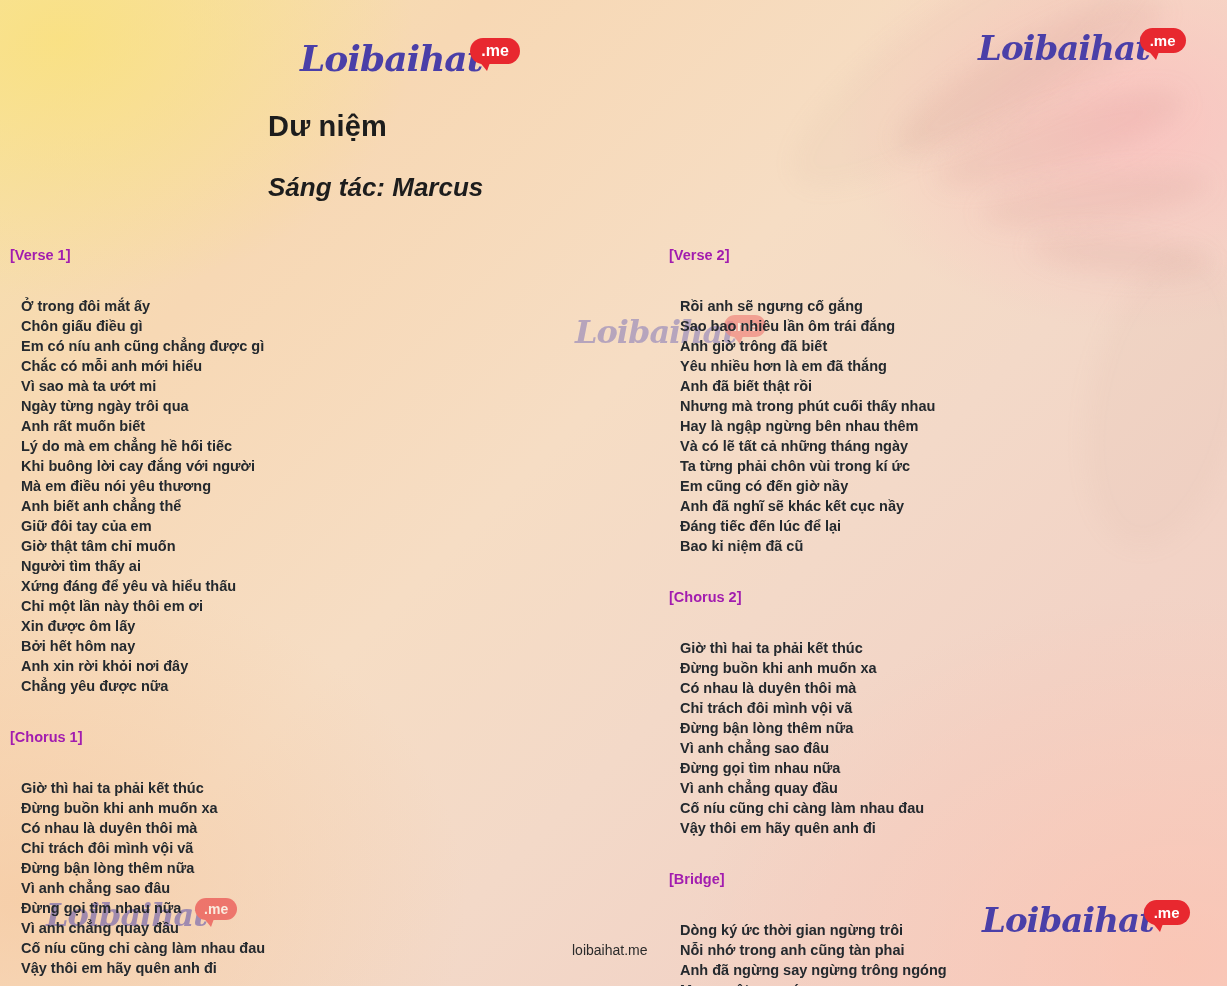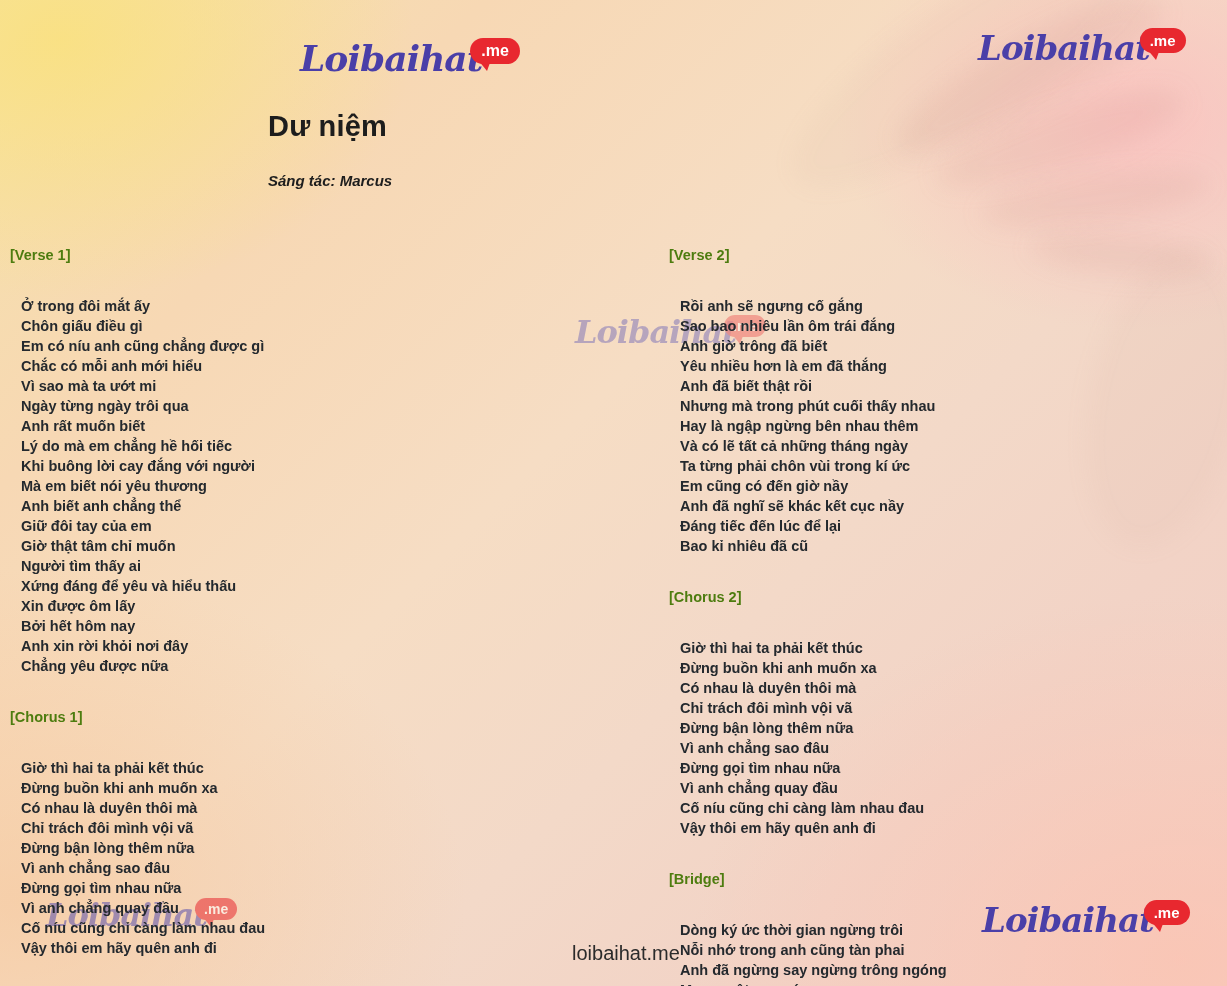--- a/index.html
+++ b/index.html
@@ -105,60 +105,60 @@
     left: 268px;
     font-size: 29px;
     font-weight: bold;
     color: #1d1d1d;
     letter-spacing: 0.2px;
   }
   .song-author {
     position: absolute;
     top: 172px;
     left: 268px;
-    font-size: 15px;
+    font-size: 26px;
     font-weight: bold;
     font-style: italic;
     color: #1d1d1d;
   }
 
   
   .col {
     position: absolute;
     top: 245px;
     font-size: 14.5px;
     font-weight: bold;
     color: #24292e;
     line-height: 20px;
   }
   .col-left  { left: 10px;  width: 600px; }
   .col-right { left: 669px; width: 545px; }
 
   .section-head {
     font-weight: bold;
-    color: #4d7c0f;
+    color: #a21caf;
     font-size: 14.5px;
     margin: 0;
     padding: 0;
   }
   .lyric-block {
     margin: 11px;
     padding: 0;
   }
   .lyric-line {
     white-space: pre;
   }
   .spacer { height: 20px; }
 
   
   .bottom-url {
     position: absolute;
     top: 942px;
     left: 572px;
-    font-size: 20px;
+    font-size: 14px;
     color: #2b2b2b;
     font-family: "Liberation Sans", sans-serif;
   }
 </style>
 </head>
 <body>
 
 <div class="leaf l1"></div>
 <div class="leaf l2"></div>
 <div class="leaf l3"></div>
@@ -200,26 +200,27 @@
     <div class="lyric-block">
       <div class="lyric-line">Ở trong đôi mắt ấy</div>
       <div class="lyric-line">Chôn giấu điều gì</div>
       <div class="lyric-line">Em có níu anh cũng chẳng được gì</div>
       <div class="lyric-line">Chắc có mỗi anh mới hiểu</div>
       <div class="lyric-line">Vì sao mà ta ướt mi</div>
       <div class="lyric-line">Ngày từng ngày trôi qua</div>
       <div class="lyric-line">Anh rất muốn biết</div>
       <div class="lyric-line">Lý do mà em chẳng hề hối tiếc</div>
       <div class="lyric-line">Khi buông lời cay đắng với người</div>
-      <div class="lyric-line">Mà em biết nói yêu thương</div>
+      <div class="lyric-line">Mà em điều nói yêu thương</div>
       <div class="lyric-line">Anh biết anh chẳng thể</div>
       <div class="lyric-line">Giữ đôi tay của em</div>
       <div class="lyric-line">Giờ thật tâm chỉ muốn</div>
       <div class="lyric-line">Người tìm thấy ai</div>
       <div class="lyric-line">Xứng đáng để yêu và hiểu thấu</div>
+      <div class="lyric-line">Chỉ một lần này thôi em ơi</div>
       <div class="lyric-line">Xin được ôm lấy</div>
       <div class="lyric-line">Bởi hết hôm nay</div>
       <div class="lyric-line">Anh xin rời khỏi nơi đây</div>
       <div class="lyric-line">Chẳng yêu được nữa</div>
     </div>
     <div class="spacer"></div>
     <div class="section-head">[Chorus 1]</div>
     <div class="spacer"></div>
     <div class="lyric-block">
       <div class="lyric-line">Giờ thì hai ta phải kết thúc</div>
@@ -243,21 +244,21 @@
       <div class="lyric-line">Anh giờ trông đã biết</div>
       <div class="lyric-line">Yêu nhiều hơn là em đã thắng</div>
       <div class="lyric-line">Anh đã biết thật rồi</div>
       <div class="lyric-line">Nhưng mà trong phút cuối thấy nhau</div>
       <div class="lyric-line">Hay là ngập ngừng bên nhau thêm</div>
       <div class="lyric-line">Và có lẽ tất cả những tháng ngày</div>
       <div class="lyric-line">Ta từng phải chôn vùi trong kí ức</div>
       <div class="lyric-line">Em cũng có đến giờ nầy</div>
       <div class="lyric-line">Anh đã nghĩ sẽ khác kết cục nầy</div>
       <div class="lyric-line">Đáng tiếc đến lúc để lại</div>
-      <div class="lyric-line">Bao kỉ nhiêu đã cũ</div>
+      <div class="lyric-line">Bao kỉ niệm đã cũ</div>
     </div>
     <div class="spacer"></div>
     <div class="section-head">[Chorus 2]</div>
     <div class="spacer"></div>
     <div class="lyric-block">
       <div class="lyric-line">Giờ thì hai ta phải kết thúc</div>
       <div class="lyric-line">Đừng buồn khi anh muốn xa</div>
       <div class="lyric-line">Có nhau là duyên thôi mà</div>
       <div class="lyric-line">Chỉ trách đôi mình vội vã</div>
       <div class="lyric-line">Đừng bận lòng thêm nữa</div>

